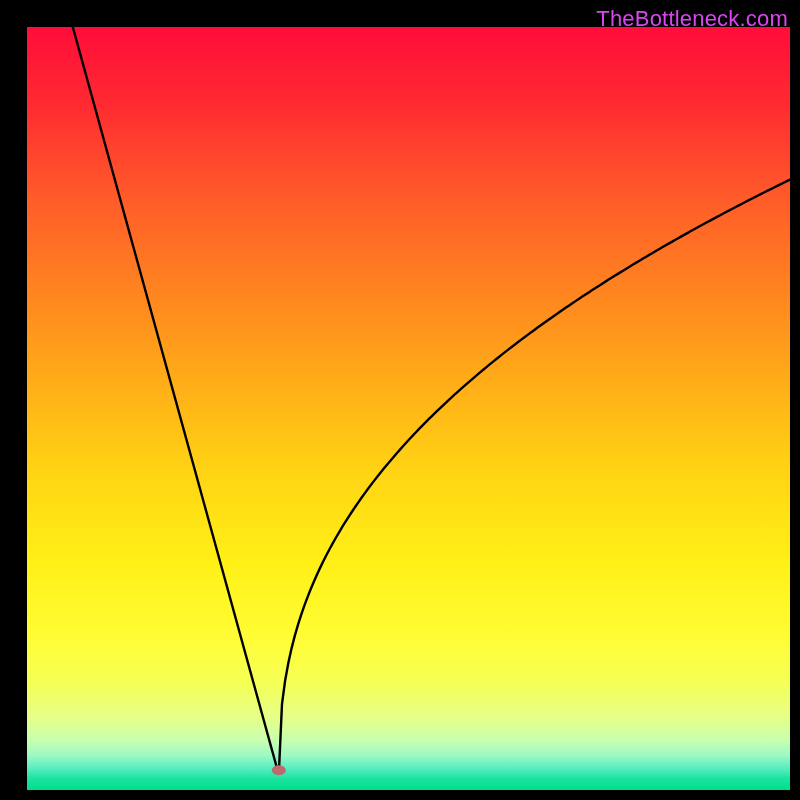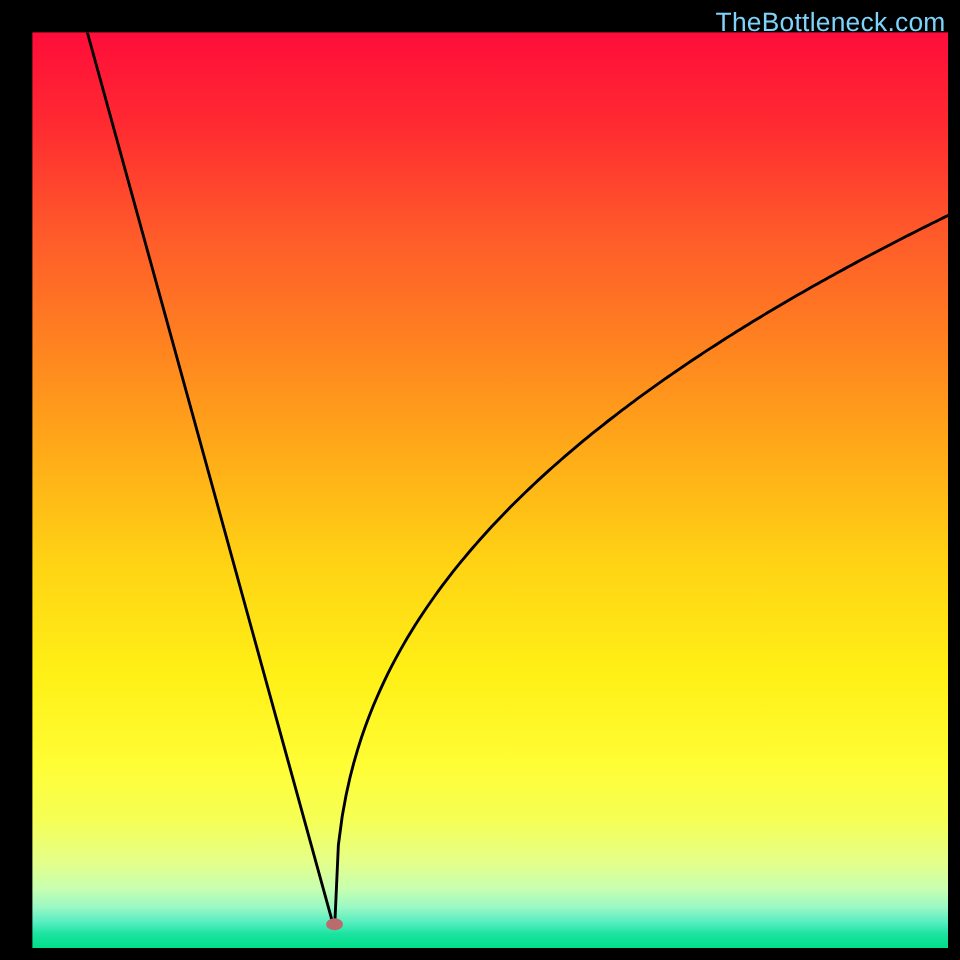--- a/index.html
+++ b/index.html
@@ -12,21 +12,21 @@
   }
   .chart-container {
     position: relative;
     width: 800px;
     height: 800px;
   }
   .watermark {
     position: absolute;
     top: 6px;
     right: 12px;
-    color: #7dd3fc;
+    color: #d946ef;
     font-size: 22px;
     font-weight: 500;
     z-index: 3;
     letter-spacing: 0.2px;
   }
   svg.chart {
     display: block;
   }
 </style>
 </head>

